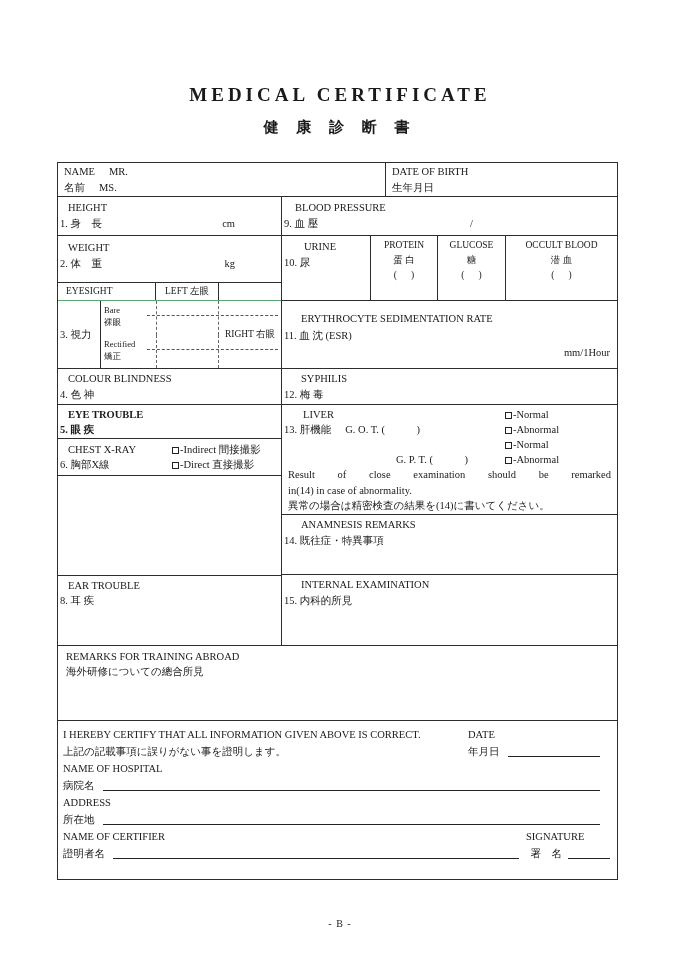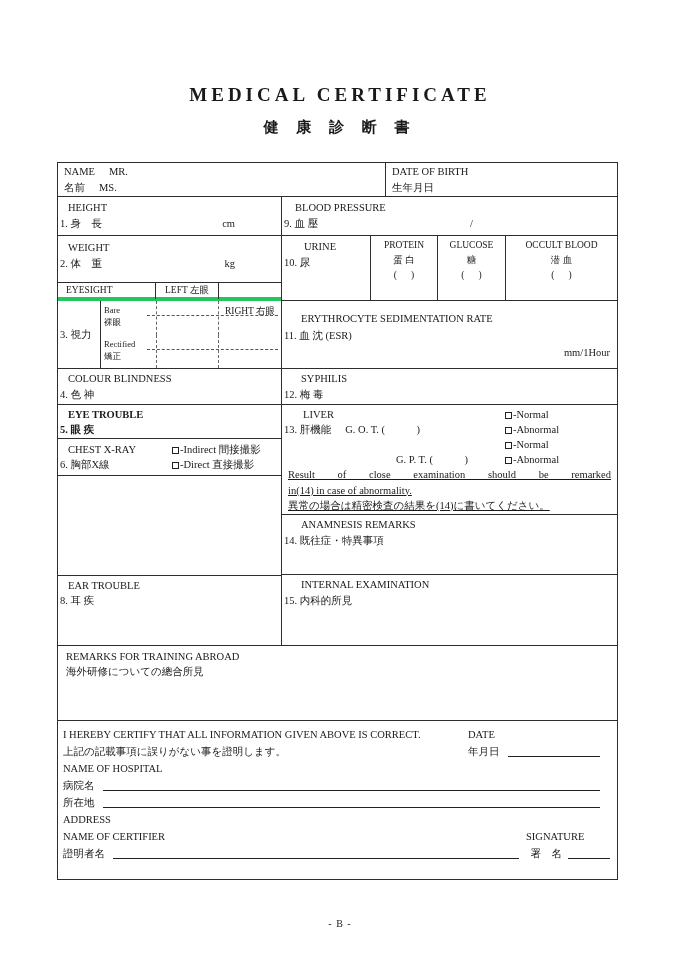--- a/index.html
+++ b/index.html
@@ -49,35 +49,35 @@
   .sm { font-size:9.5px; }
 
   
   .urine { display:flex; }
   .urine-label { width:88px; }
   .urine-table { flex:1; display:flex; border-left:1px solid #2d2d2d; text-align:center; }
   .ucol { padding-top:2px; line-height:15px; }
   .ucol div { line-height:15px; }
 
   
-  .es-head { height:18px; display:flex; border-bottom:4px solid #22c55e; line-height:17px;align-items:center; }
+  .es-head { height:18px; display:flex; border-bottom:1px solid #22c55e; line-height:17px; }
   .es-body { flex:1; display:flex; }
   .es-label { width:43px; border-right:1px solid #2d2d2d; display:flex; align-items:center; padding-left:2px; white-space:nowrap; }
   .es-grid { flex:1; display:flex; flex-direction:column; }
   .es-half { flex:1; display:flex; position:relative; }
   .es-sub { width:56px; border-right:1px dashed #666; font-size:8.5px; line-height:12px; padding:3px 0 0 3px; }
   .es-cell-l { width:62px; border-right:1px dashed #666; }
   .es-cell-r { flex:1; }
   .leader { position:absolute; left:46px; right:3px; top:14px; border-top:1px dashed #555; }
 
   
   .lline { display:flex; justify-content:space-between; line-height:15.2px; padding:0 8px 0 2px; white-space:nowrap; }
   .chk { width:104px; }
   .box { display:inline-block; width:7px; height:7px; border:1px solid #222; margin-right:1px; vertical-align:-1px; }
-  .note { line-height:15.2px; padding:0 6px; white-space:nowrap;text-decoration:underline; }
+  .note { line-height:15.2px; padding:0 6px; white-space:nowrap; }
   .just { text-align:justify; text-align-last:justify; white-space:normal; }
 
   
   .cline { display:flex; line-height:15px; white-space:nowrap; }
   .cline .a { width:114px; }
 
   
   .tub { display:flex; font-size:10px; }
   .tub .t1 { width:133px; }
   .tub .t2 { width:47px; text-align:center; }
@@ -298,25 +298,25 @@
         <span class="fill"></span>
       </div>
       <div class="cl">
         <span>NAME OF HOSPITAL</span>
       </div>
       <div class="cl">
         <span>病院名</span>
         <span class="fill"></span>
       </div>
       <div class="cl">
+        <span>ADDRESS</span>
+      </div>
+      <div class="cl">
         <span>所在地</span>
         <span class="fill"></span>
-      </div>
-      <div class="cl">
-        <span>ADDRESS</span>
       </div>
       <div class="cl">
         <span class="c-main7">NAME OF CERTIFIER</span>
         <span>SIGNATURE</span>
       </div>
       <div class="cl">
         <span>證明者名</span>
         <span class="fill"></span>
         <span>署　名</span>
         <span class="fill short"></span>

